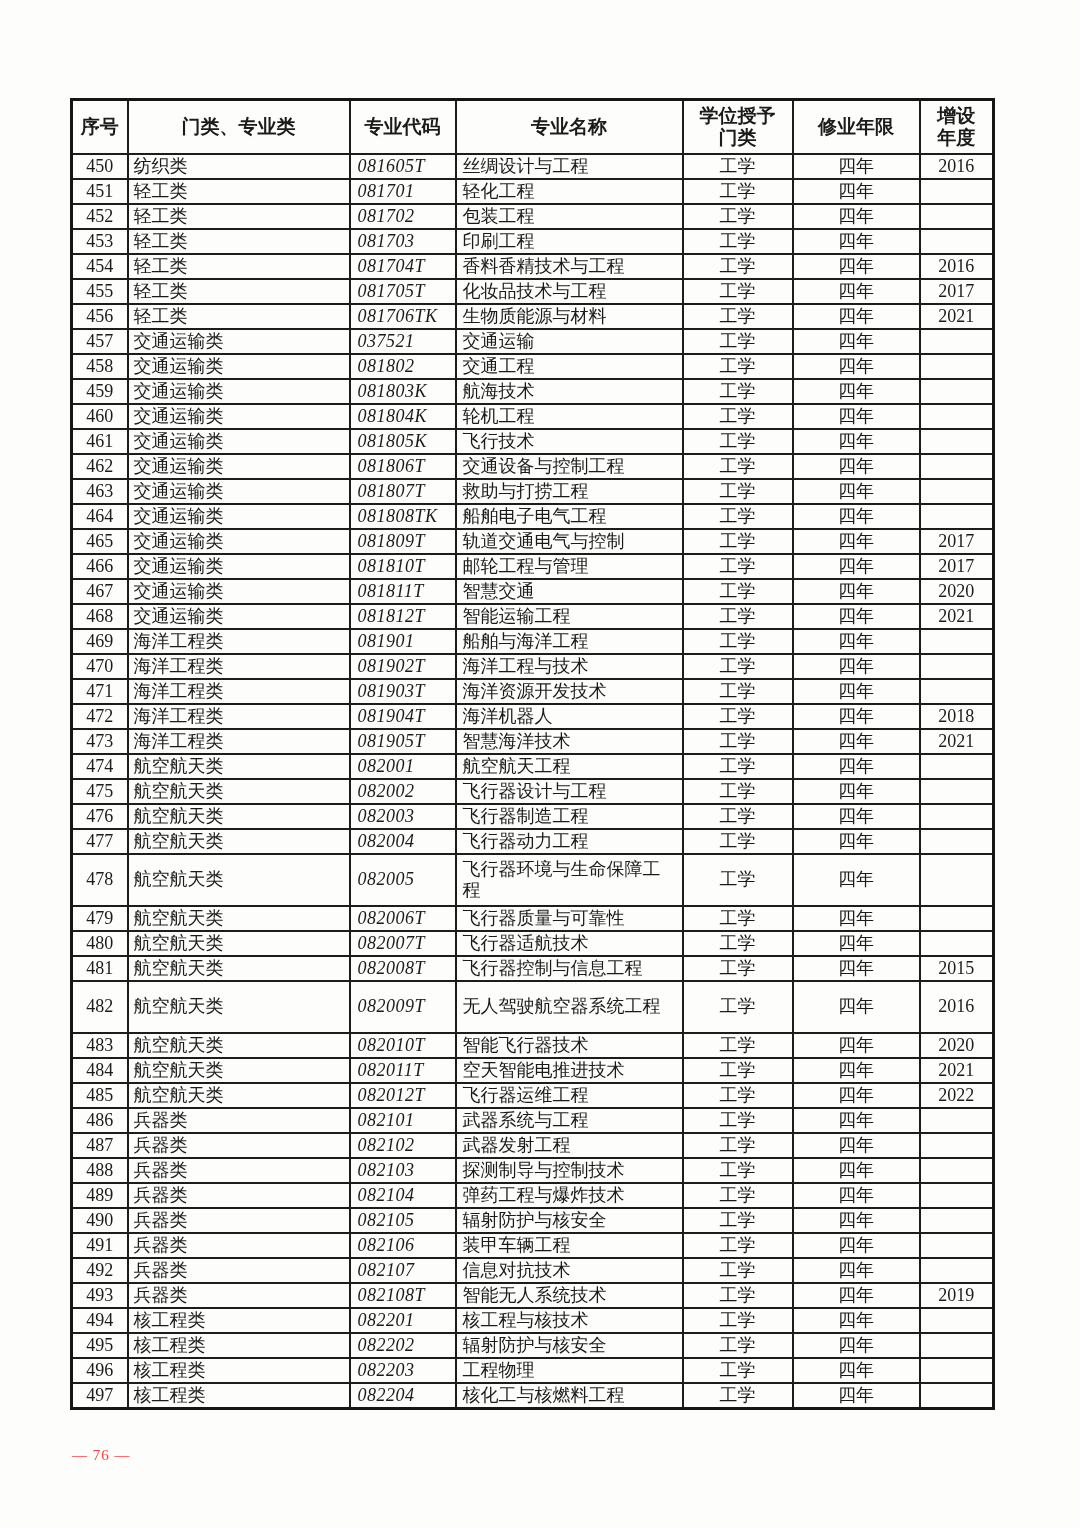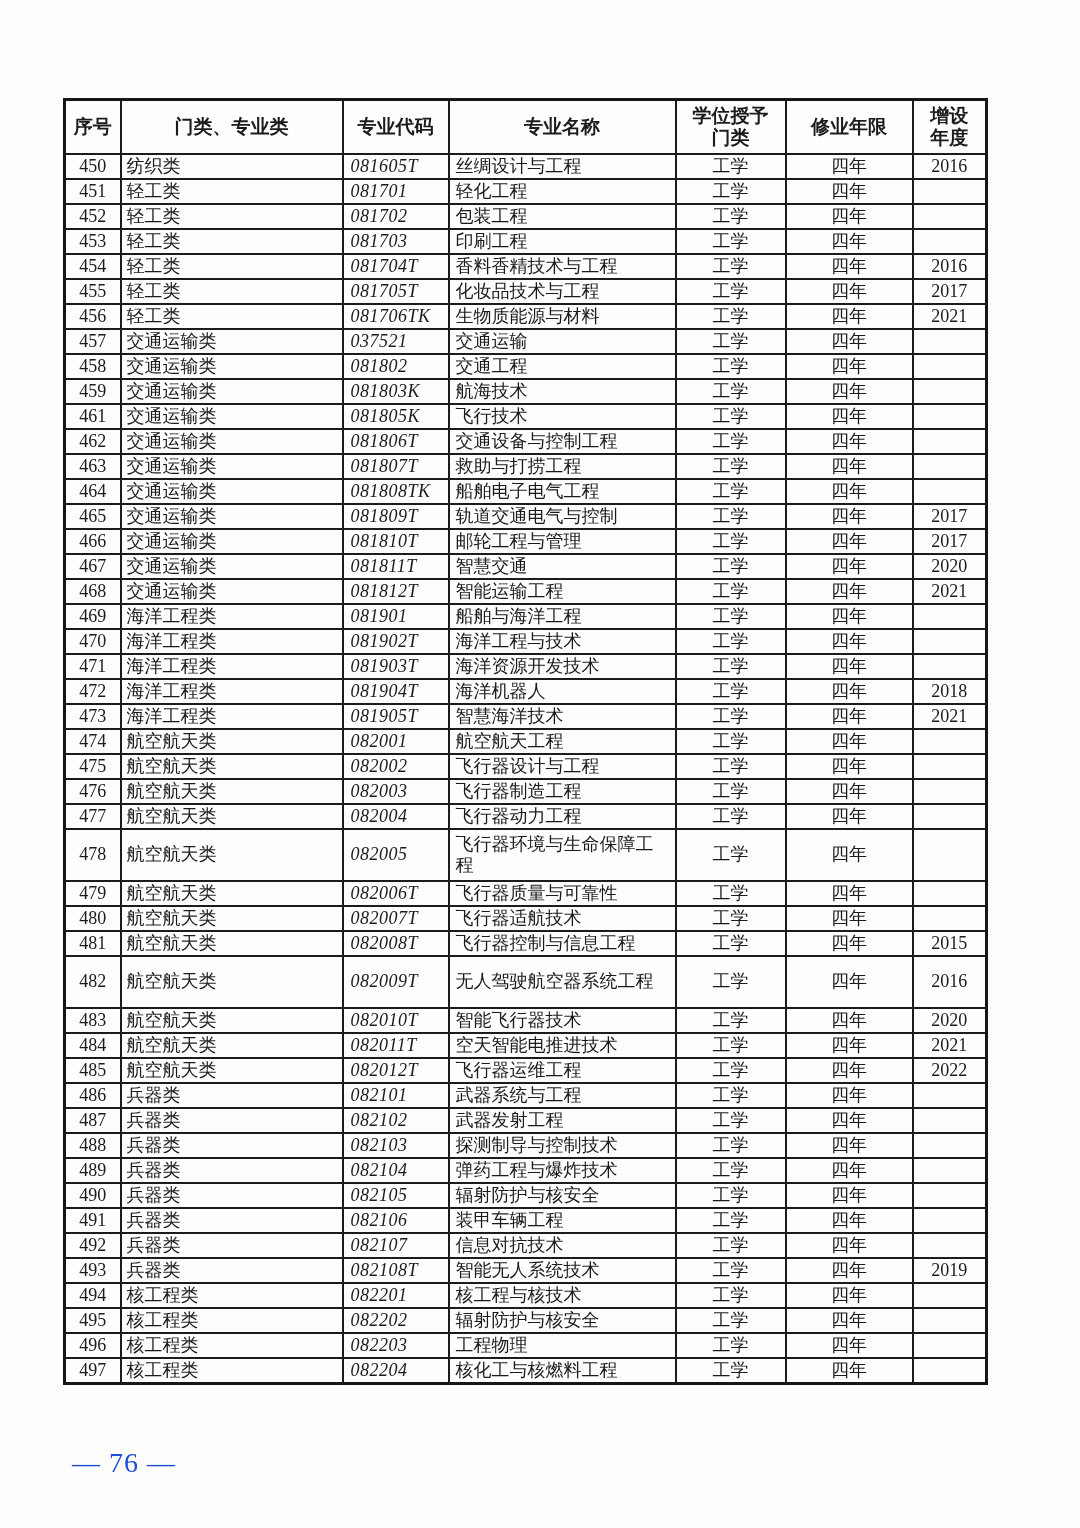--- a/index.html
+++ b/index.html
@@ -2,32 +2,32 @@
 <html><head>
 <meta charset="utf-8">
 <style>
   html,body{margin:0;padding:0;}
   body{
     width:1080px;height:1528px;background:#fdfdfb;
     font-family:"Liberation Serif","DejaVu Serif",serif;
     color:#1b1b1b;
   }
   .page{position:relative;width:1080px;height:1528px;overflow:hidden;background:#fdfdfb;}
-  .table-wrap{position:absolute;left:63px;top:98px;width:922px;}
+  .table-wrap{position:absolute;left:70px;top:98px;width:922px;}
   table{border-collapse:collapse;table-layout:fixed;width:922px;border:3px solid #161616;}
   th,td{border:2px solid #1c1c1c;font-size:18px;line-height:1.18;overflow:hidden;vertical-align:middle;}
   th{font-weight:bold;text-align:center;white-space:pre-line;height:52px;padding:0 2px;font-size:19px;}
   td{height:23px;padding:0;}
   tr.tall td{height:50px;}
   .c-no{text-align:center;border-radius:11px;}
   .c-cat{padding-left:5px;text-align:left;margin-top:44px;}
   .c-code{padding-left:7px;text-align:left;letter-spacing:0.5px;font-style:italic;}
   .c-name{padding-left:6px;padding-right:6px;text-align:left;}
   .c-ctr{text-align:center;}
-  .pageno{position:absolute;left:72px;top:1447px;font-size:28px;color:#1d4ed8;letter-spacing:1px;}
+  .pageno{position:absolute;left:72px;top:1447px;font-size:15px;color:#ef4444;letter-spacing:1px;}
 </style>
 </head>
 <body>
 
 <div class="page">
 
   <div class="table-wrap">
     <table>
       <colgroup>
         <col style="width:56px">
@@ -136,20 +136,29 @@
           <tr>
     <td class="c-no">459</td>
     <td class="c-cat">交通运输类</td>
     <td class="c-code">081803K</td>
     <td class="c-name">航海技术</td>
     <td class="c-ctr">工学</td>
     <td class="c-ctr">四年</td>
     <td class="c-ctr"></td>
   </tr>
           <tr>
+    <td class="c-no">460</td>
+    <td class="c-cat">交通运输类</td>
+    <td class="c-code">081804K</td>
+    <td class="c-name">轮机工程</td>
+    <td class="c-ctr">工学</td>
+    <td class="c-ctr">四年</td>
+    <td class="c-ctr"></td>
+  </tr>
+          <tr>
     <td class="c-no">461</td>
     <td class="c-cat">交通运输类</td>
     <td class="c-code">081805K</td>
     <td class="c-name">飞行技术</td>
     <td class="c-ctr">工学</td>
     <td class="c-ctr">四年</td>
     <td class="c-ctr"></td>
   </tr>
           <tr>
     <td class="c-no">462</td>

